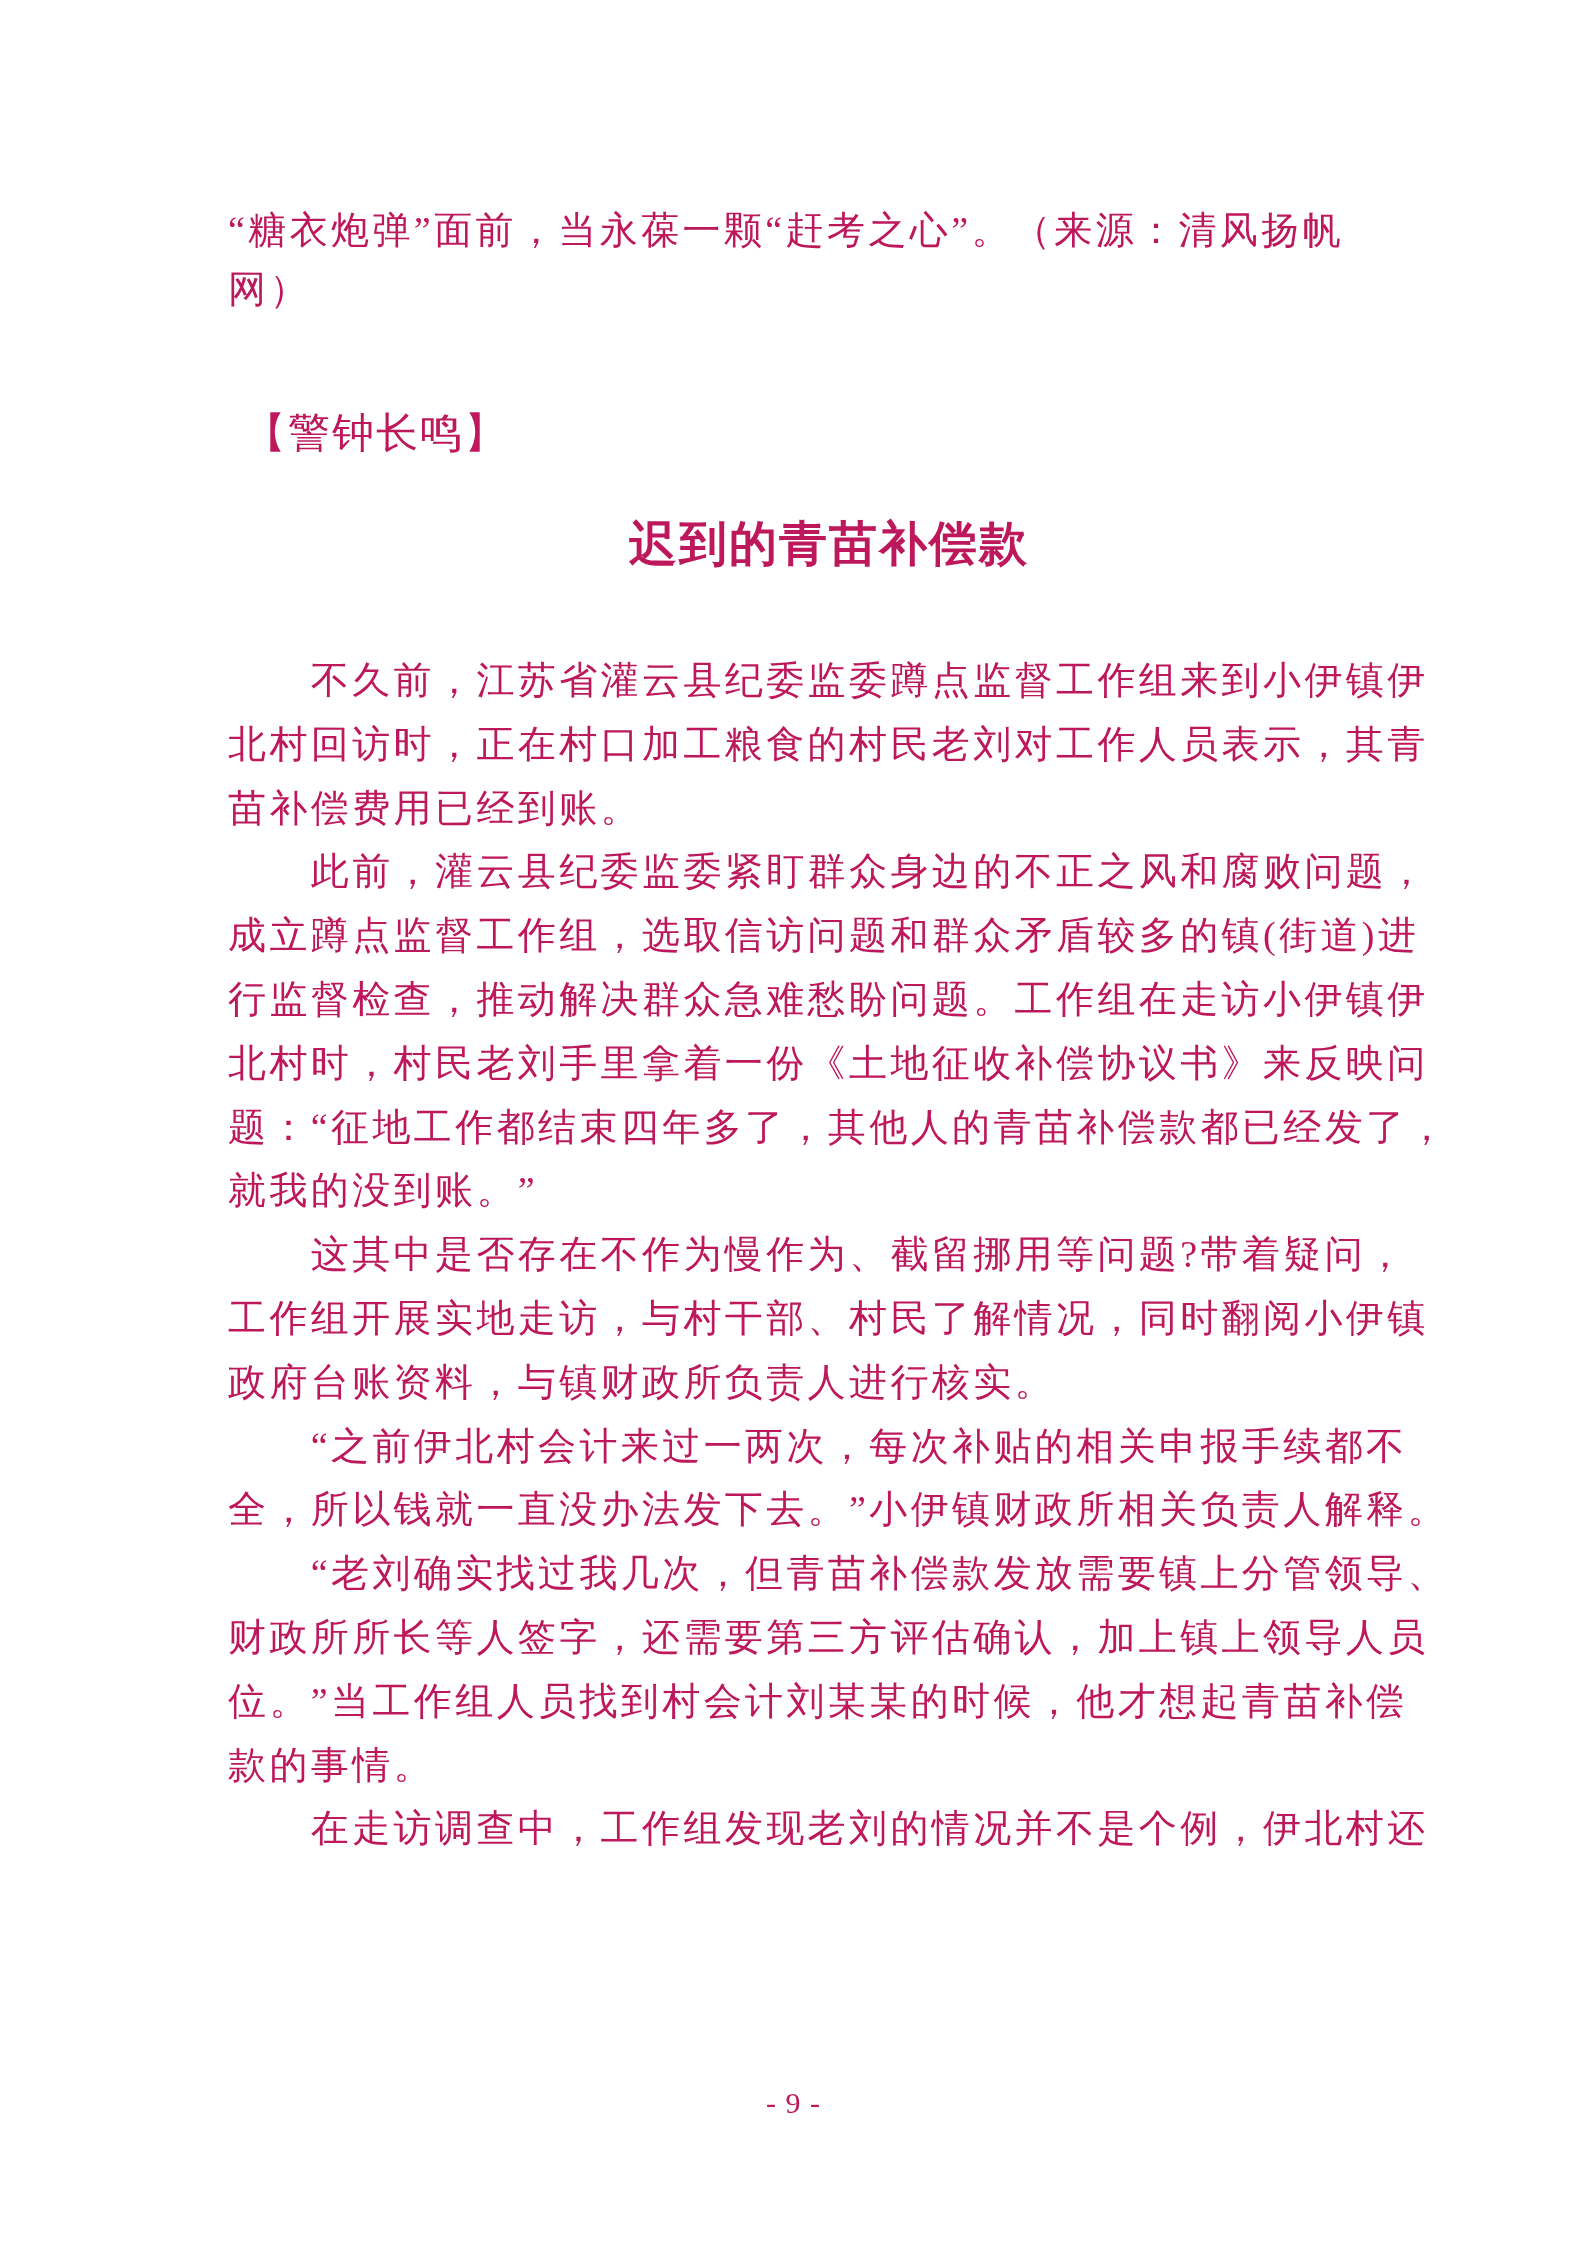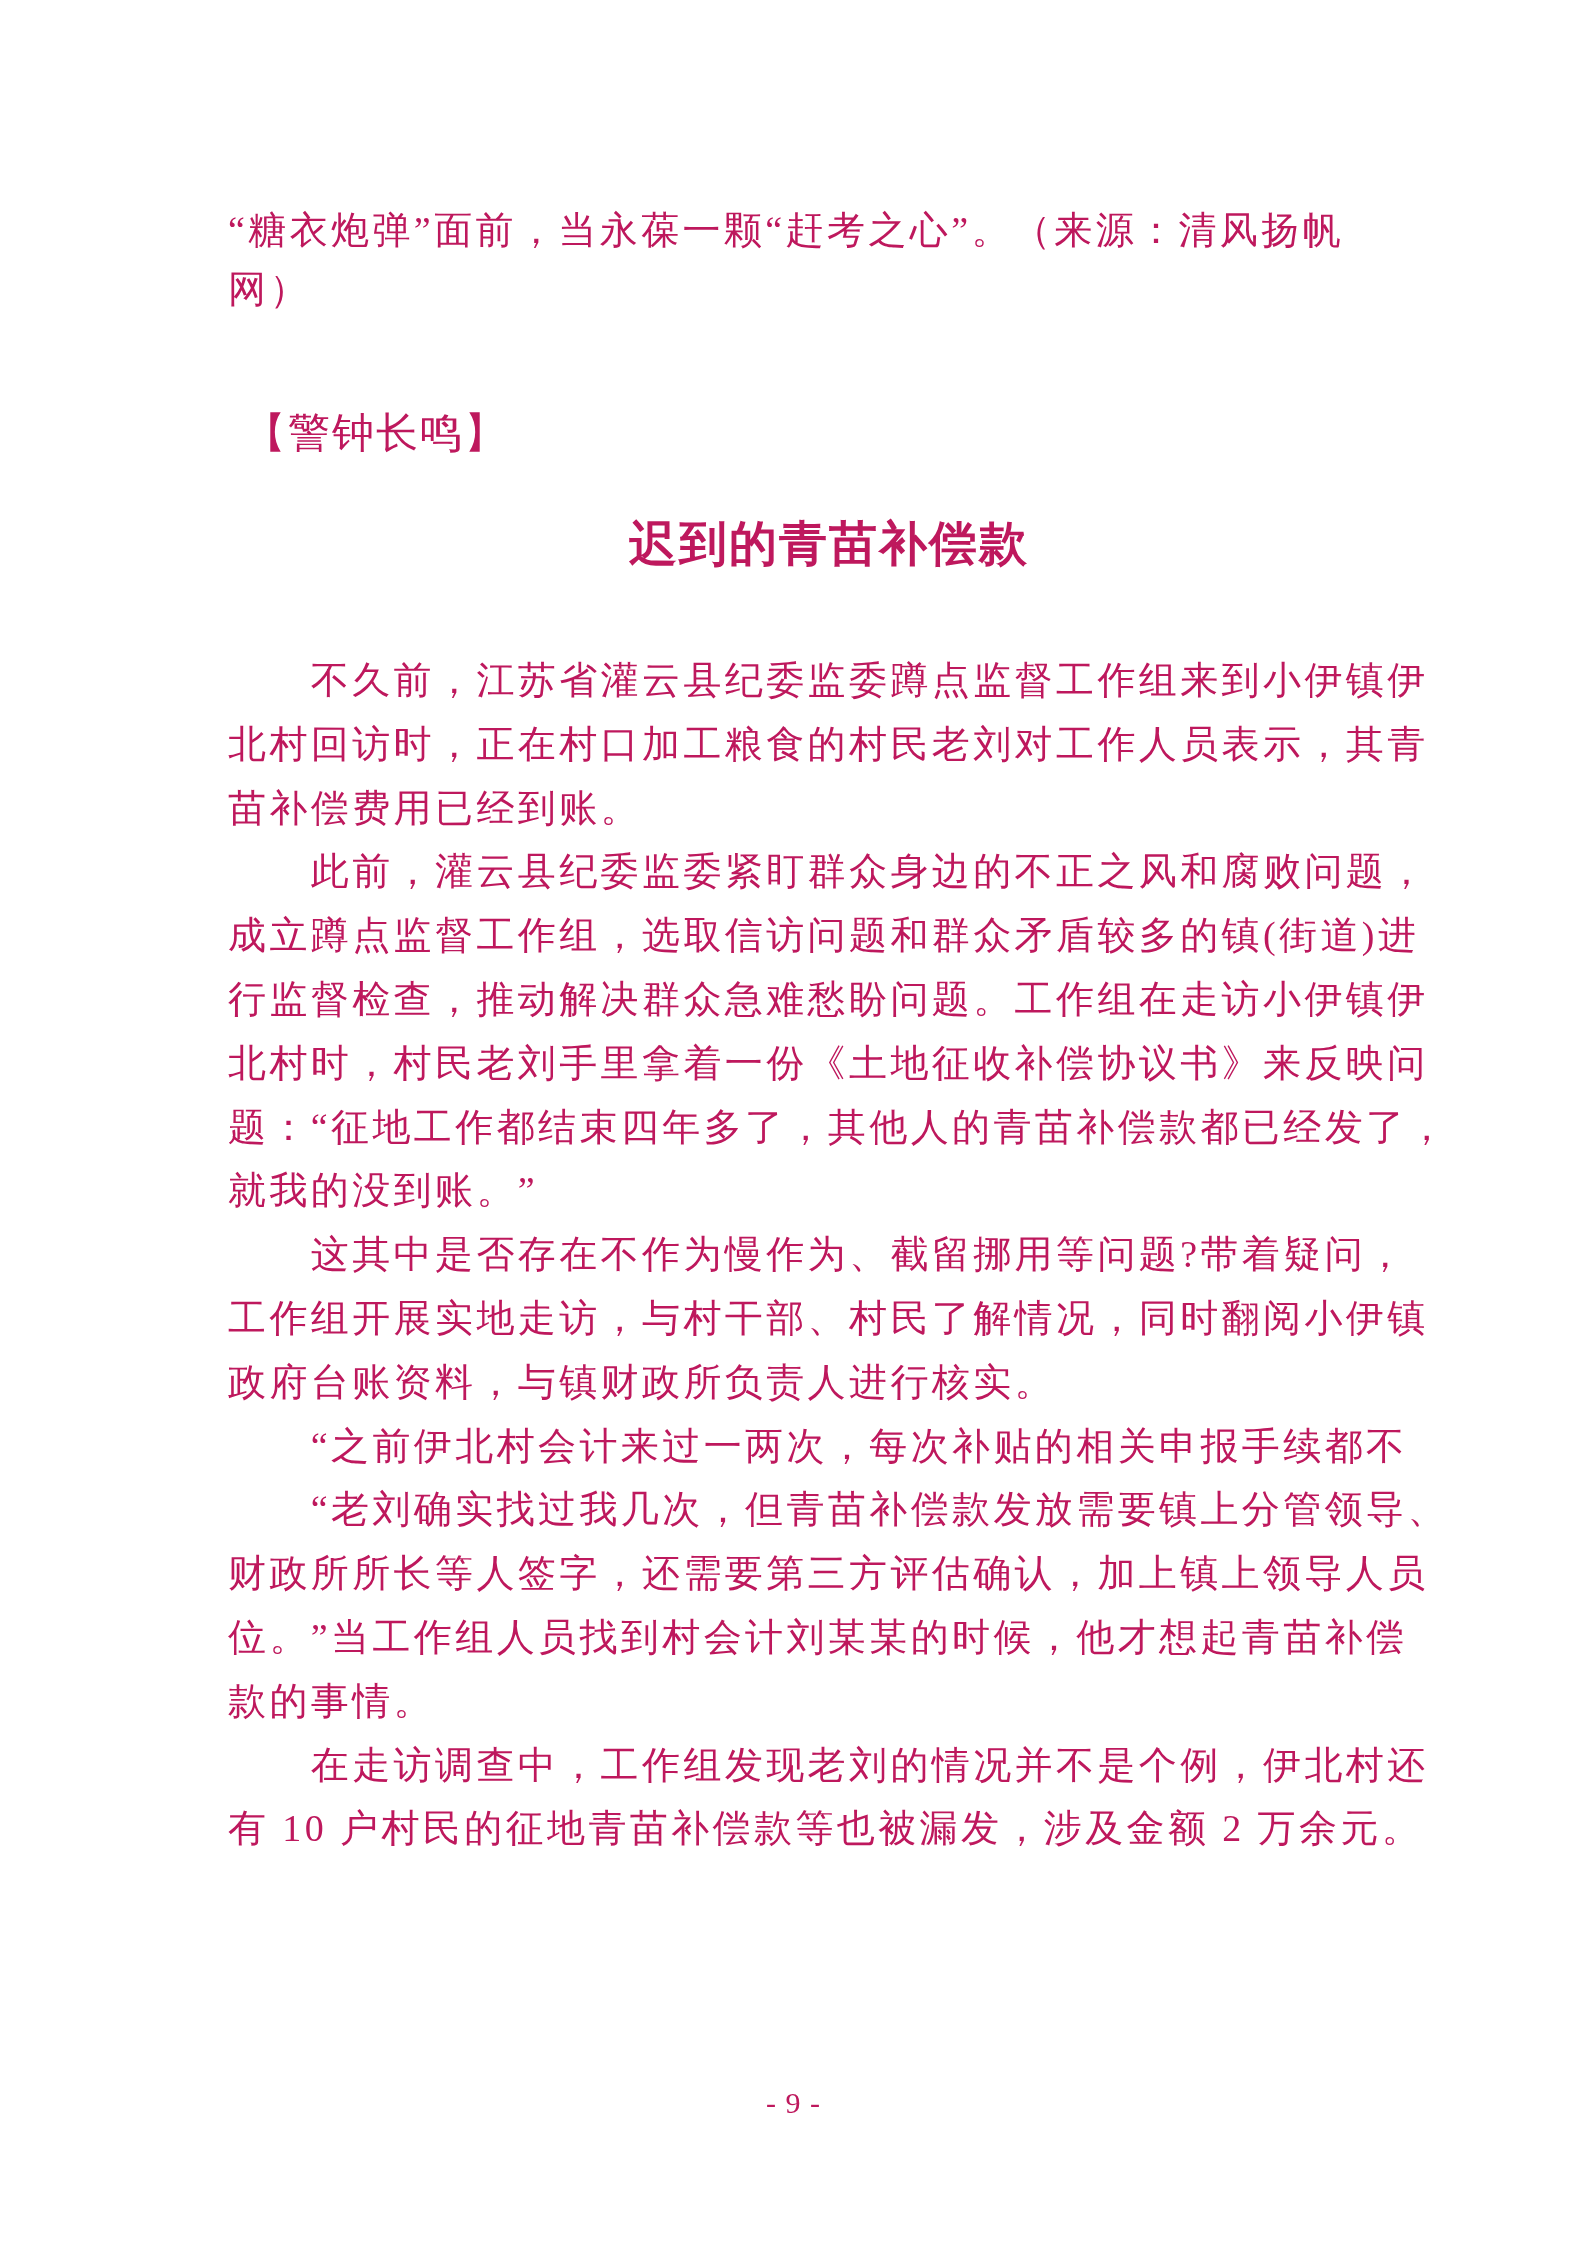--- a/index.html
+++ b/index.html
@@ -85,23 +85,23 @@
       <div class="line">　　此前，灌云县纪委监委紧盯群众身边的不正之风和腐败问题，</div>
       <div class="line">成立蹲点监督工作组，选取信访问题和群众矛盾较多的镇(街道)进</div>
       <div class="line">行监督检查，推动解决群众急难愁盼问题。工作组在走访小伊镇伊</div>
       <div class="line">北村时，村民老刘手里拿着一份《土地征收补偿协议书》来反映问</div>
       <div class="line">题：“征地工作都结束四年多了，其他人的青苗补偿款都已经发了，</div>
       <div class="line">就我的没到账。”</div>
       <div class="line">　　这其中是否存在不作为慢作为、截留挪用等问题?带着疑问，</div>
       <div class="line">工作组开展实地走访，与村干部、村民了解情况，同时翻阅小伊镇</div>
       <div class="line">政府台账资料，与镇财政所负责人进行核实。</div>
       <div class="line">　　“之前伊北村会计来过一两次，每次补贴的相关申报手续都不</div>
+      <div class="line">全，所以钱就一直没办法发下去。”小伊镇财政所相关负责人解释。</div>
       <div class="line">　　“老刘确实找过我几次，但青苗补偿款发放需要镇上分管领导、</div>
       <div class="line">财政所所长等人签字，还需要第三方评估确认，加上镇上领导人员</div>
       <div class="line">位。”当工作组人员找到村会计刘某某的时候，他才想起青苗补偿</div>
       <div class="line">款的事情。</div>
       <div class="line">　　在走访调查中，工作组发现老刘的情况并不是个例，伊北村还</div>
-      <div class="line">有 10 户村民的征地青苗补偿款等也被漏发，涉及金额 2 万余元。</div>
     </div>
 
   <div class="page-footer">- 9 -</div>
 
 </div>
 
 </body></html>

